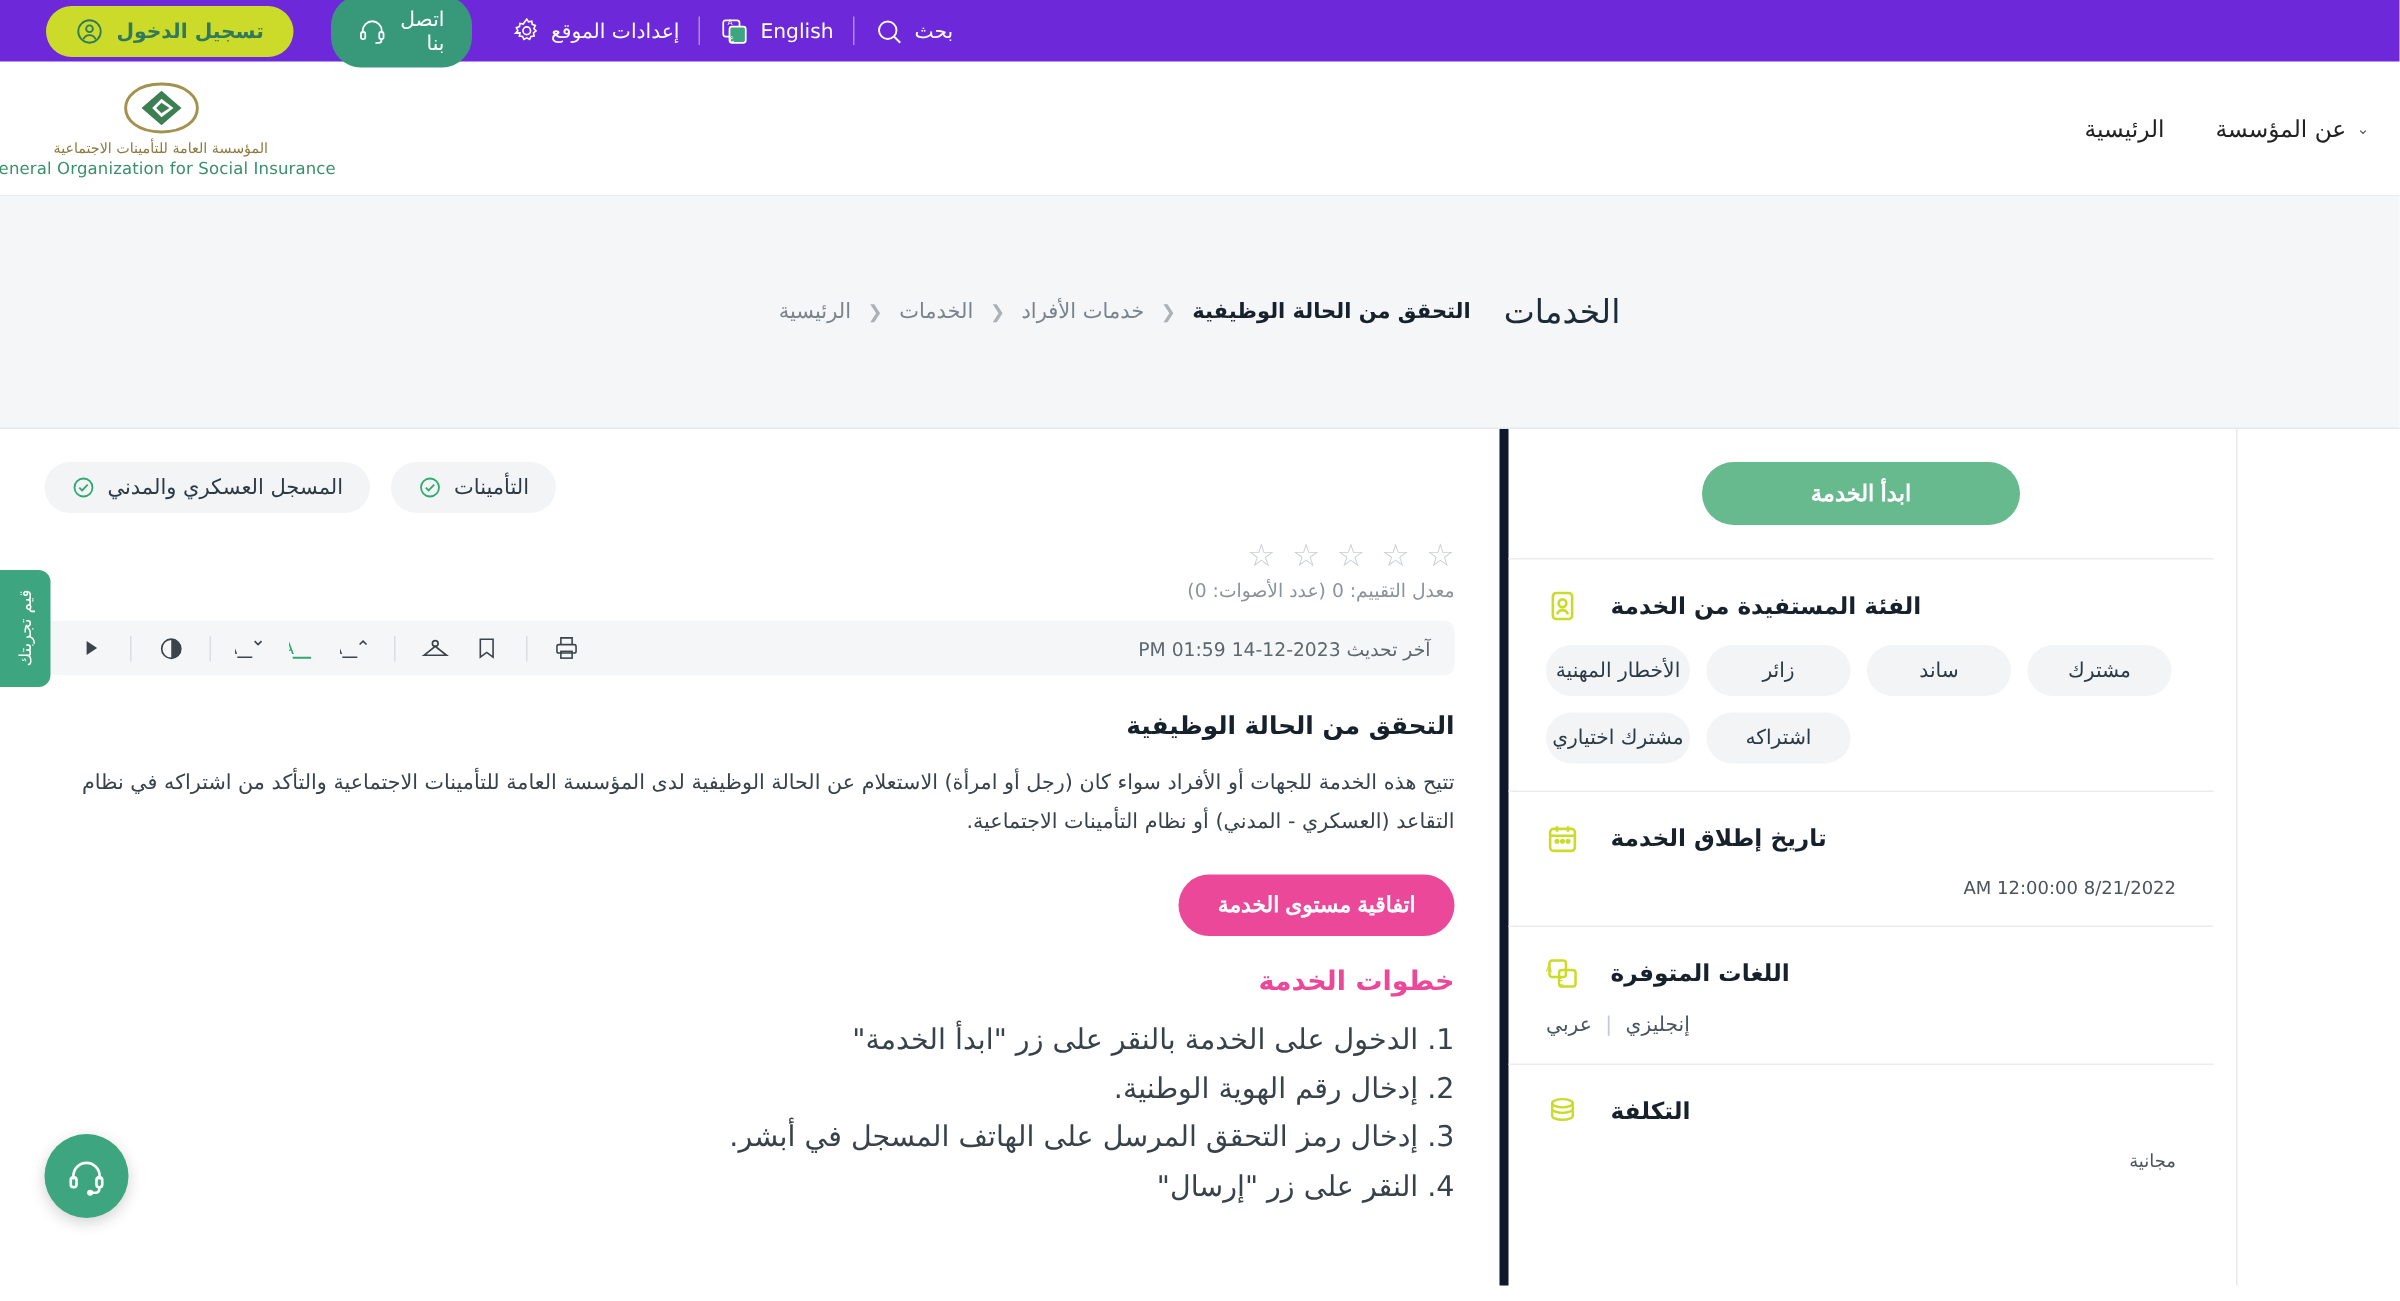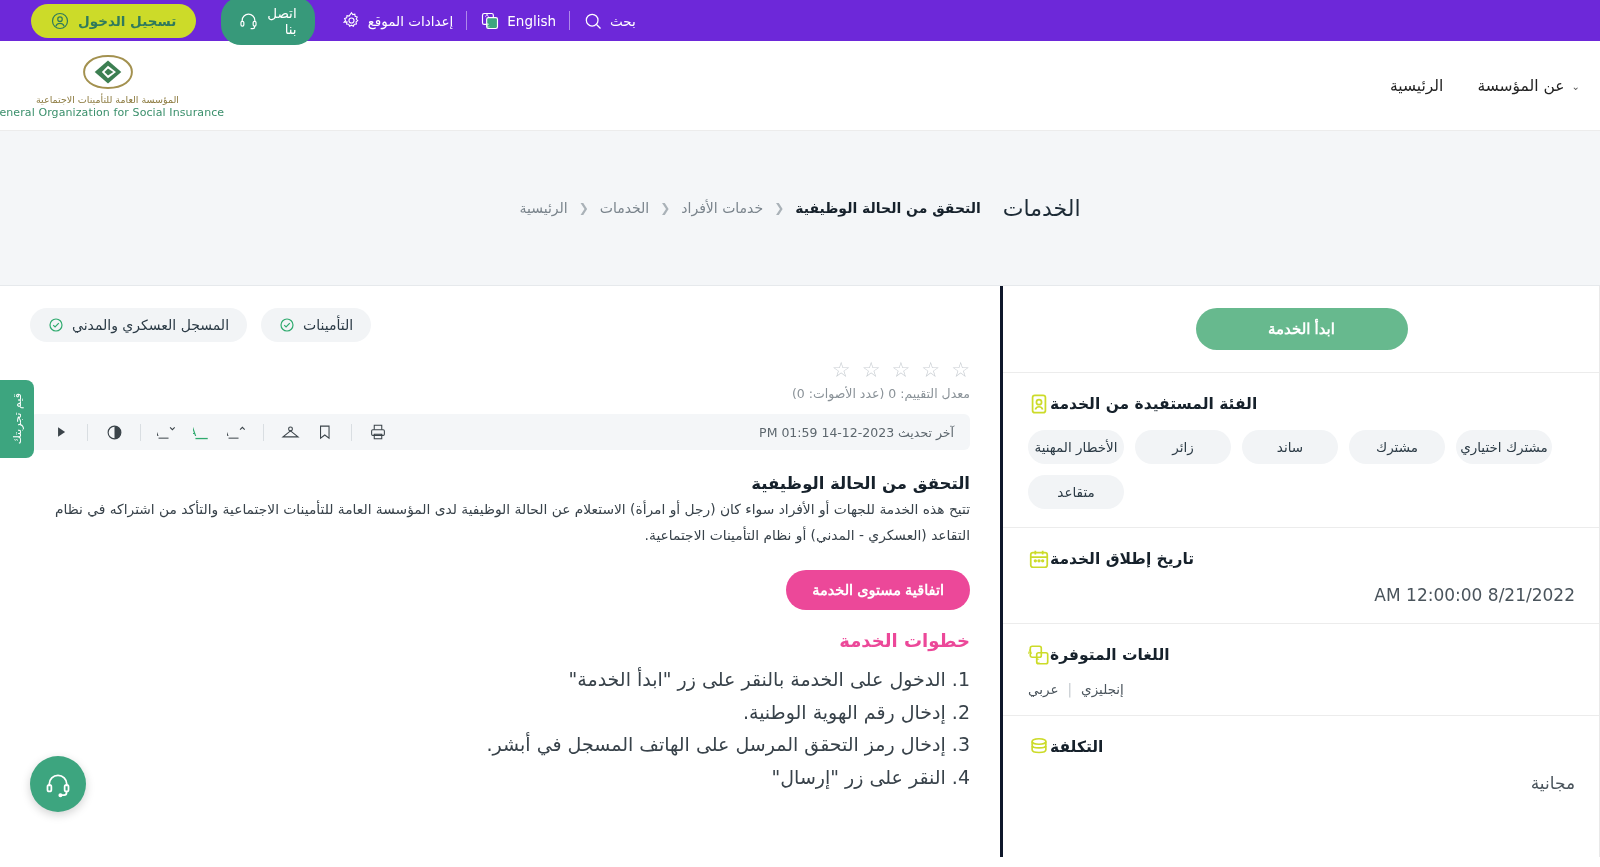--- a/index.html
+++ b/index.html
@@ -83,22 +83,22 @@
     gap: 11px; font-size: 14px; color: #7a848c;
   }
   .crumbs .sep { color: #aab2b8; font-size: 12px; }
   .crumbs .cur { color: #16212b; font-weight: bold; }
   .crumbs span.lnk { cursor: pointer; }
 
   
   .body-wrap { display: flex; flex-direction: row-reverse; height: 571px; }
   .col-main { width: 1000px; padding: 22px 30px 0 30px; }
   .col-side {
-    width: 600px; border-left: 3px solid #0f172a;
-    padding: 22px 0 0 0; position: relative;
+    width: 492px; border-left: 6px solid #0f172a;
+    padding: 22px 16px 0 0; position: relative;
   }
   .col-side::before {
     content: ""; position: absolute; top: 0; right: 0;
     width: 1px; height: 100%; background: #e9e9e9;
   }
 
   
   .tag-row {
     display: flex; flex-direction: row-reverse; gap: 14px;
     justify-content: flex-start; padding-right: 160px;
@@ -128,21 +128,21 @@
     display: flex; flex-direction: row-reverse; align-items: center; gap: 5px;
   }
   .tool-btn {
     width: 30px; height: 26px; display: flex; align-items: center;
     justify-content: center; cursor: pointer; color: #3b444a;
   }
   .tool-div { width: 1px; height: 17px; background: #d9dee2; margin: 0 6px; }
 
   .svc-title { margin-top: 24px; font-size: 16.5px; color: #16212b; font-weight: bold; }
   .svc-desc {
-    margin-top: 4px; font-size: 13.8px; color: #38424a;
+    margin-top: 17px; font-size: 13.8px; color: #38424a;
     line-height: 1.85; text-align: right;
   }
   .sla-btn {
     margin-top: 22px; display: inline-flex; background: #ec4899;
     color: #fff; font-size: 14.5px; font-weight: bold;
     border-radius: 22px; padding: 12px 26px; border: none; cursor: pointer;
   }
   .steps-title { margin-top: 20px; font-size: 18px; color: #ec4899; font-weight: bold; }
   .steps { margin-top: 12px; list-style: none; }
   .steps li {
@@ -153,35 +153,35 @@
   
   .start-btn-wrap { display: flex; justify-content: center; padding: 0 0 22px 0; }
   .start-btn {
     background: #67b98e; color: #fff; border: none; cursor: pointer;
     font-size: 15px; font-weight: bold; border-radius: 24px;
     width: 212px; height: 42px;
   }
   .side-sec { border-top: 1px solid #ececec; padding: 20px 25px 18px 25px; }
   .side-head {
     display: flex; flex-direction: row-reverse; align-items: center;
-    gap: 0; justify-content: flex-start;
+    gap: 21px; justify-content: flex-start;
   }
   .side-head .lbl { font-size: 15.5px; color: #16212b; font-weight: bold; }
   .side-ico { width: 22px; height: 22px; flex: none; }
   .chips {
     margin-top: 15px; display: flex; flex-direction: row-reverse;
     flex-wrap: wrap; gap: 11px; justify-content: flex-start;
   }
   .chip {
     background: #f2f4f6; border-radius: 20px; padding: 9px 0;
     width: 96px; text-align: center; font-size: 13.5px;
     color: #2b3a45; cursor: pointer;
   }
   .side-val {
-    margin-top: 15px; font-size: 17px; color: #4a545c; text-align: right;
+    margin-top: 15px; font-size: 12px; color: #4a545c; text-align: right;
   }
   .langs {
     margin-top: 15px; display: flex; flex-direction: row-reverse;
     gap: 9px; font-size: 13.5px; color: #4a545c;
   }
   .langs .bar { color: #c3c9ce; }
 
   
   .feedback-tab {
     position: absolute; left: 0; top: 380px; width: 34px; height: 78px;
@@ -431,21 +431,21 @@
             </svg>
           </span>
           <span class="lbl">الفئة المستفيدة من الخدمة</span>
         </div>
         <div class="chips" id="chips-root">
             <div class="chip">الأخطار المهنية</div>
             <div class="chip">زائر</div>
             <div class="chip">ساند</div>
             <div class="chip">مشترك</div>
             <div class="chip">مشترك اختياري</div>
-            <div class="chip">متقاعد</div>
+            <div class="chip">اشتراكه</div>
           </div>
       </div>
 
       <div class="side-sec">
         <div class="side-head">
           <span class="ico">
             <svg class="side-ico" viewBox="0 0 24 24" fill="none" stroke="#ccdb29" stroke-width="1.9">
               <rect x="3" y="5" width="18" height="16" rx="2.4"></rect>
                 <path d="M3 10h18M8 3v4M16 3v4"></path>
               <circle cx="8" cy="14" r=".9" fill="#ccdb29"></circle>

